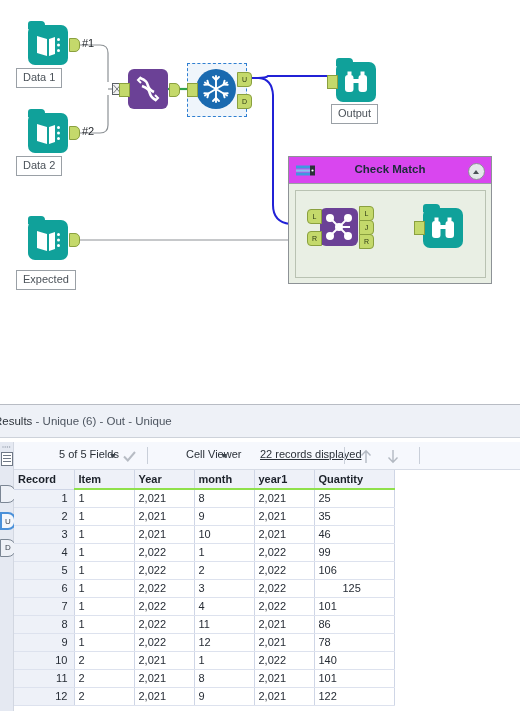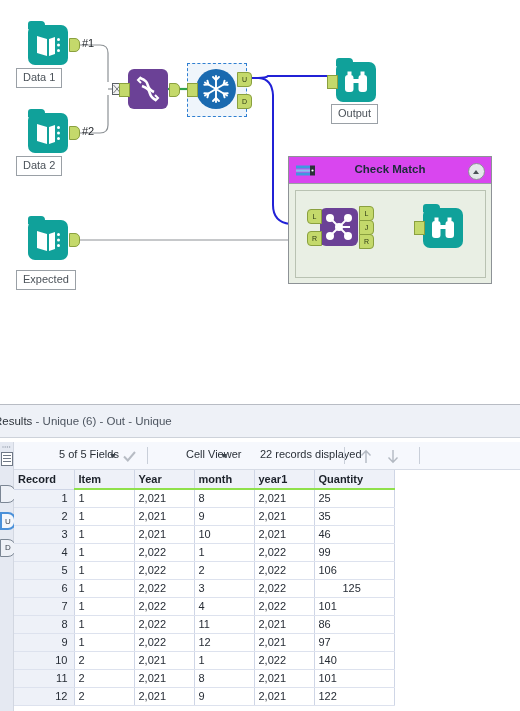--- a/index.html
+++ b/index.html
@@ -404,21 +404,21 @@
 
   <div id="res-toolbar">
     <div class="tb-item" style="left:19px;">5 of 5 Fields</div>
     <div class="tb-caret" style="left:96px;"></div>
     <svg class="tb-check" style="left:109px;" viewBox="0 0 13 13">
       <path d="M1 6.5 L4.8 10.5 L12 2" stroke="#b7bcc4" stroke-width="2" fill="none"></path>
     </svg>
     <div class="tb-sep" style="left:133px;"></div>
     <div class="tb-item" style="left:146px;">Cell Viewer</div>
     <div class="tb-caret" style="left:207px;"></div>
-    <div class="tb-item" style="left:220px;">22 records displayed</div>
+    <div class="tb-item" style="left:220px;text-decoration:underline;">22 records displayed</div>
     <div class="tb-sep" style="left:330px;"></div>
     <svg class="tb-arrow" style="left:345px;" viewBox="0 0 14 17">
       <path d="M7 15 V3 M2.5 7.5 L7 2.8 L11.5 7.5" stroke="#b3b9c2" stroke-width="1.4" fill="none"></path>
     </svg>
     <svg class="tb-arrow" style="left:372px;" viewBox="0 0 14 17">
       <path d="M7 2 V14 M2.5 9.5 L7 14.2 L11.5 9.5" stroke="#b3b9c2" stroke-width="1.4" fill="none"></path>
     </svg>
     <div class="tb-sep" style="left:405px;"></div>
   </div>
 
@@ -517,21 +517,21 @@
             <td style="width: 60px;">11</td>
             <td style="width: 60px;">2,021</td>
             <td style="width: 80px;">86</td>
           </tr>
           <tr>
             <td class="rec" style="width: 60px;">9</td>
             <td style="width: 60px;">1</td>
             <td style="width: 60px;">2,022</td>
             <td style="width: 60px;">12</td>
             <td style="width: 60px;">2,021</td>
-            <td style="width: 80px;">97</td>
+            <td style="width: 80px;">78</td>
           </tr>
           <tr>
             <td class="rec" style="width: 60px;">10</td>
             <td style="width: 60px;">2</td>
             <td style="width: 60px;">2,021</td>
             <td style="width: 60px;">1</td>
             <td style="width: 60px;">2,022</td>
             <td style="width: 80px;">140</td>
           </tr>
           <tr>

